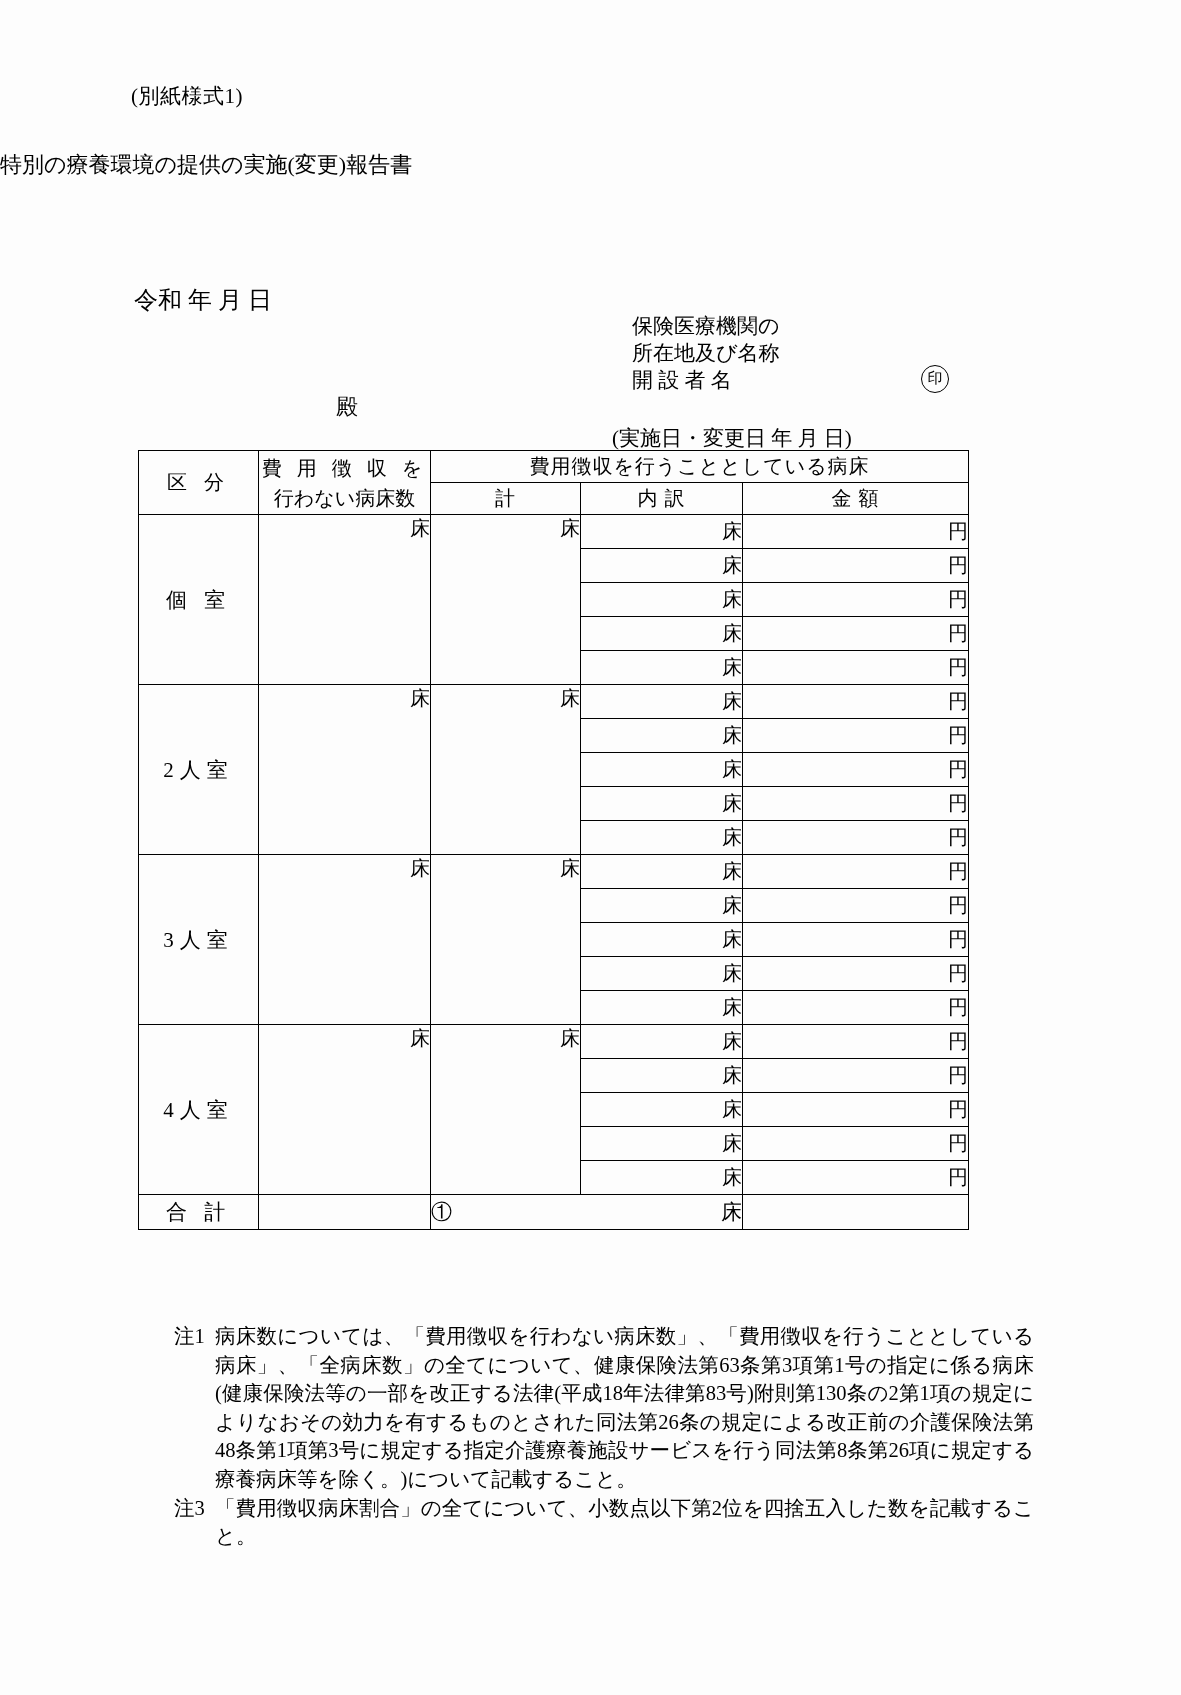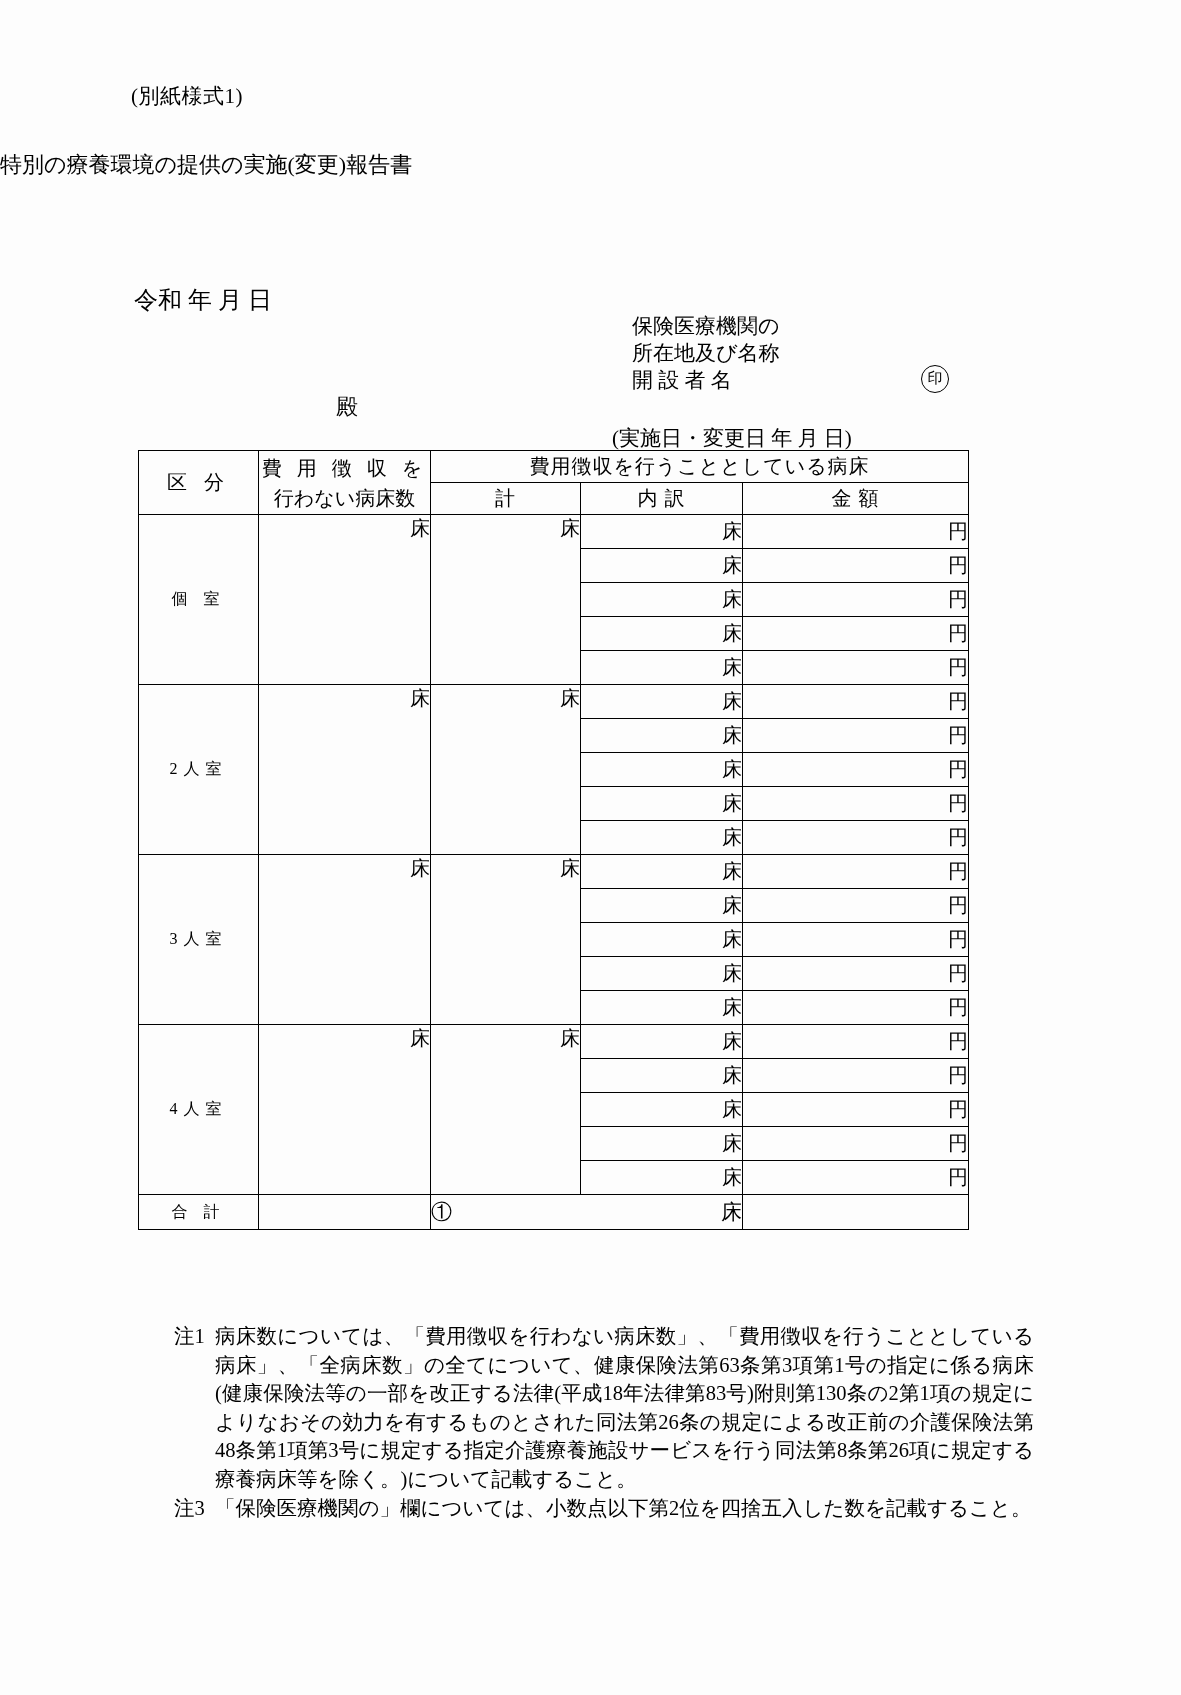--- a/index.html
+++ b/index.html
@@ -87,21 +87,21 @@
     height: 62px;
     text-align: center;
     line-height: 30px;
     margin-left: 43px;
   }
   .hdr-two-line span { display: block; }
   .sp4 { letter-spacing: 5px; }
 
   .cat-cell {
     text-align: center;
-    font-size: 16px;
+    font-size: 21px;
     letter-spacing: 6px;
     margin-top: 29px;
   }
   .unit-right {
     text-align: right;
     padding-right: 8px;
     font-size: 20px;
   }
   .row-h { height: 34px; }
 
@@ -293,17 +293,17 @@
   </table>
 
 
   <div id="notes">
       <div class="note">
         <span class="note-marker">注1  </span>
         <span class="note-body">病床数については、「費用徴収を行わない病床数」、「費用徴収を行うこととしている病床」、「全病床数」の全てについて、健康保険法第63条第3項第1号の指定に係る病床(健康保険法等の一部を改正する法律(平成18年法律第83号)附則第130条の2第1項の規定によりなおその効力を有するものとされた同法第26条の規定による改正前の介護保険法第48条第1項第3号に規定する指定介護療養施設サービスを行う同法第8条第26項に規定する療養病床等を除く。)について記載すること。</span>
       </div>
       <div class="note">
         <span class="note-marker">注3  </span>
-        <span class="note-body">「保険医療機関の」欄については、小数点以下第2位を四捨五入した数を記載すること。</span>
+        <span class="note-body">「費用徴収病床割合」の全てについて、小数点以下第2位を四捨五入した数を記載すること。</span>
       </div>
     </div>
 
 </div>
 
 </body></html>

